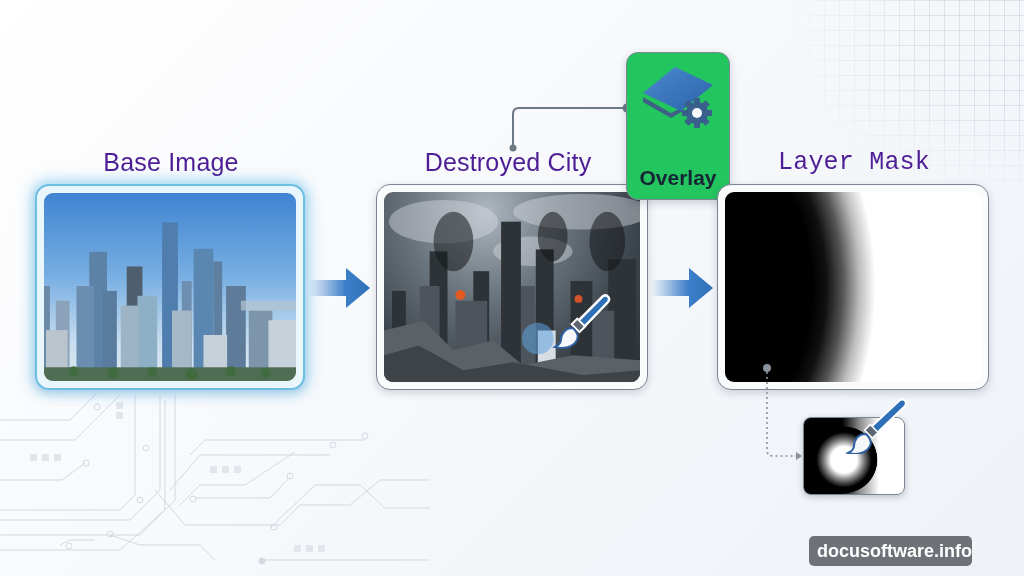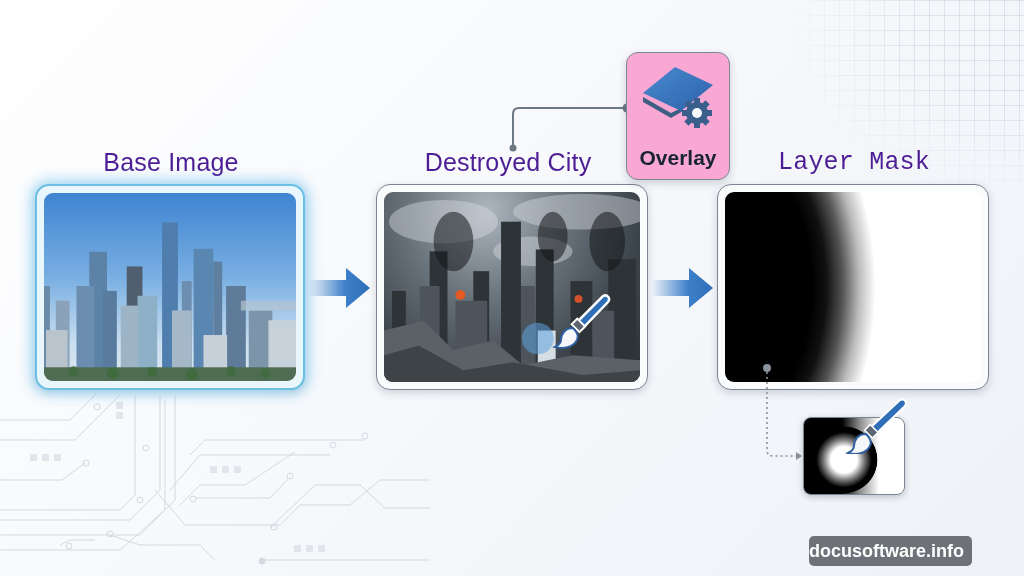--- a/index.html
+++ b/index.html
@@ -45,42 +45,42 @@
   
   .smoke { background: radial-gradient(ellipse at 40% 10%, #aeb7bf 0%, #6b757d 35%, #3c444b 70%, #2b3035 100%); }
 
   .mask-grad {
     background: radial-gradient(ellipse 80% 150% at -10% 50%, #000 55%, #111 62%, #555 70%, #bbb 78%, #fff 86%);
   }
 
   .arrow { position: absolute; width: 62px; height: 44px; }
 
   .overlay-badge {
-    position: absolute; left: 626px; top: 52px; width: 104px; height: 128px;
-    background: #f9a8d4; border: 1.5px solid #7d8794; border-radius: 12px;
+    position: absolute; left: 626px; top: 52px; width: 104px; height: 148px;
+    background: #22c55e; border: 1.5px solid #7d8794; border-radius: 12px;
     box-shadow: 0 3px 8px rgba(30,40,60,0.2);
   }
   .overlay-badge .label {
     position: absolute; left: 0; right: 0; bottom: 9px; text-align: center;
     font-weight: bold; font-size: 21px; color: #182436;
   }
 
   .mini-card {
     position: absolute; left: 803px; top: 417px; width: 102px; height: 78px;
     border-radius: 8px; border: 1.5px solid #7c8593; overflow: hidden;
     background: radial-gradient(circle at 40% 55%, #fff 0%, #fff 18%, #777 28%, #000 38%, #000 45%, transparent 46%),
                 linear-gradient(90deg, #000 0%, #000 38%, #888 55%, #fff 75%, #fff 100%);
     box-shadow: 0 2px 6px rgba(30,40,60,0.25);
   }
 
   .watermark {
     position: absolute; left: 809px; top: 536px; width: 163px; height: 30px;
     background: rgba(95,99,104,0.9); border-radius: 5px;
     color: #fff; font-weight: bold; font-size: 18px;
-    display: flex; align-items: center; 
+    display: flex; align-items: center; padding-left: 8px;
   }
 </style>
 </head>
 <body>
 
 <div class="bg-grid"></div>
 
 <svg class="circuit" viewBox="0 0 430 196" fill="none" stroke="#d3d9e1" stroke-width="1">
   <path d="M0 40 H70 L97 13"></path>
     <circle cx="97" cy="27" r="3"></circle>

